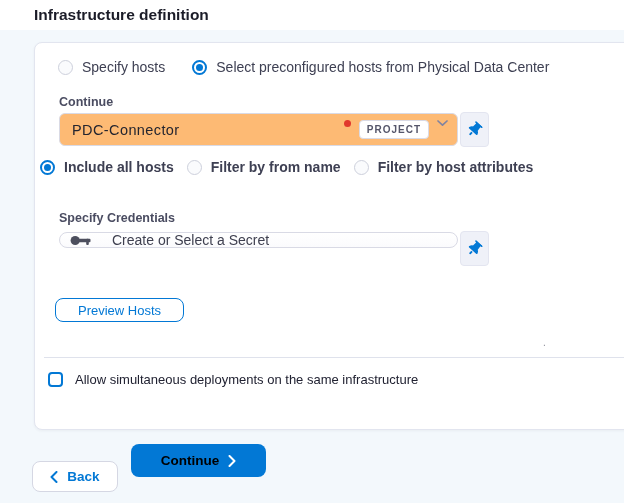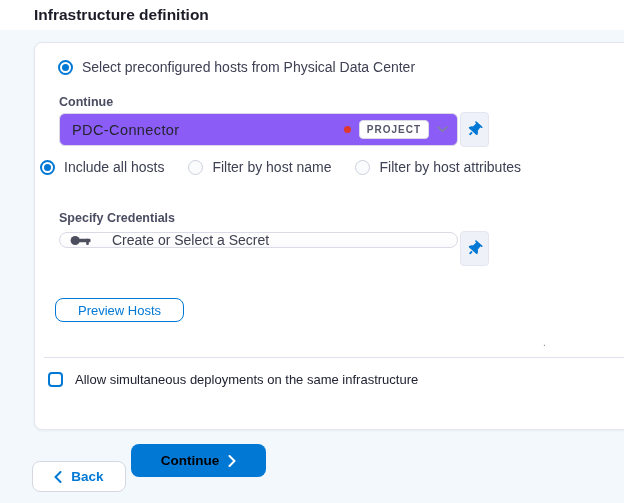--- a/index.html
+++ b/index.html
@@ -6,39 +6,39 @@
   body{font-family:"Liberation Sans",sans-serif;}
   .screen{position:relative;width:624px;height:503px;background:#ffffff;overflow:hidden;}
   .bg-lower{position:absolute;left:0;top:30px;right:0;bottom:0;background:#f3f8fc;}
   .title{position:absolute;left:34px;top:6px;margin:0;font-size:15.5px;font-weight:700;color:#1b1c28;}
 
   .card{position:absolute;left:34px;top:42px;width:614px;height:386px;background:#fff;
         border:1px solid #e2e5ef;border-radius:8px;box-shadow:0 1px 3px rgba(40,41,61,.05);}
 
   .radio-row{position:absolute;display:flex;align-items:center;}
   .row1{left:23px;top:16px;gap:27px;}
-  .row2{left:5px;top:116px;gap:24px;}
+  .row2{left:5px;top:116px;gap:13px;font-weight:bold;}
   .radio-item{display:flex;align-items:center;gap:9px;cursor:pointer;}
   .radio{width:15px;height:15px;border-radius:50%;box-sizing:border-box;flex:0 0 auto;}
   .radio.unsel{border:1px solid #cdd0dc;background:#fafbfd;}
   .radio.sel{border:2px solid #0278d5;background:#fff;position:relative;}
   .radio.sel::after{content:'';position:absolute;inset:2px;background:#0278d5;border-radius:50%;}
   .radio-label{font-size:14px;color:#3e4053;}
 
   .field-label{position:absolute;left:24px;font-size:12.5px;font-weight:600;color:#4a4c61;}
   .lbl-connector{top:52px;}
   .lbl-cred{top:168px;}
 
   .field-wrap{position:absolute;left:24px;display:flex;align-items:stretch;}
   .connector-wrap{top:70px;}
   .cred-wrap{top:189px;}
   .select-box{width:399px;height:33px;box-sizing:border-box;border:1px solid #d9dae5;border-radius:6px;
-              background:#8b5cf6;display:flex;align-items:center;padding:0 9px 0 12px;cursor:pointer;}
+              background:#fdba74;display:flex;align-items:center;padding:0 9px 0 12px;cursor:pointer;}
   .select-value{font-size:14.5px;letter-spacing:.4px;color:#24252f;flex:1;text-align:left;}
-  .right-group{display:flex;align-items:center;gap:8px;}
+  .right-group{display:flex;align-items:flex-start;gap:8px;}
   .dot{width:7px;height:7px;border-radius:50%;background:#e1382d;}
   .badge{font-size:10px;font-weight:600;letter-spacing:1px;color:#55566a;border:1px solid #d9dae5;
          border-radius:4px;padding:3px 7px;background:#fff;}
   .chev{display:block;}
   .pin-btn{margin-left:2px;width:29px;height:35px;margin-top:-1px;box-sizing:border-box;border:1px solid #e3e5f0;
            border-radius:4px;background:#eff1f8;display:flex;align-items:center;justify-content:center;
            cursor:pointer;padding:0;}
   .secret-box{width:399px;height:16px;box-sizing:border-box;border:1px solid #d9dae5;border-radius:12px;
               background:linear-gradient(#ffffff,#fbfbfd);display:flex;align-items:center;gap:20px;
               padding:0 10px;cursor:pointer;font-family:inherit;}
@@ -49,33 +49,37 @@
                font-family:inherit;cursor:pointer;display:flex;align-items:center;}
   .stray{position:absolute;left:508px;top:294px;font-size:10px;color:#8b8b97;}
   .divider{position:absolute;left:9px;top:314px;width:605px;height:1px;background:#dfe2ec;}
 
   .checkbox-row{position:absolute;left:13px;top:329px;display:flex;align-items:center;gap:12px;cursor:pointer;}
   .checkbox{width:15px;height:15px;box-sizing:border-box;border:2px solid #0278d5;border-radius:4px;background:#fff;flex:0 0 auto;}
   .checkbox-label{font-size:13px;color:#212232;}
 
   .footer-btn{position:absolute;display:flex;align-items:center;justify-content:center;gap:9px;
               border-radius:8px;font-family:inherit;font-weight:700;font-size:13.5px;cursor:pointer;}
-  .back-btn{left:32px;top:461px;width:94px;height:31px;background:#fff;border:1px solid #d5d7e3;color:#0278d5;}
+  .back-btn{left:32px;top:461px;width:86px;height:31px;background:#fff;border:1px solid #d5d7e3;color:#0278d5;}
   .continue-btn{left:131px;top:444px;width:135px;height:33px;background:#0278d5;border:none;color:#000000;}
 </style>
 </head>
 <body>
 
 <div class="screen">
   <div class="bg-lower"></div>
   <h1 class="title">Infrastructure definition</h1>
 
   <div class="card">
 
     <div class="radio-row row1">
+      <label class="radio-item">
+        <span class="radio unsel"></span>
+        <span class="radio-label">Specify hosts</span>
+      </label>
       <label class="radio-item">
         <span class="radio sel"></span>
         <span class="radio-label">Select preconfigured hosts from Physical Data Center</span>
       </label>
     </div>
 
     <div class="field-label lbl-connector">Continue</div>
     <div class="field-wrap connector-wrap">
       <div class="select-box">
         <span class="select-value">PDC-Connector</span>
@@ -94,21 +98,21 @@
       </button>
     </div>
 
     <div class="radio-row row2">
       <label class="radio-item">
         <span class="radio sel"></span>
         <span class="radio-label">Include all hosts</span>
       </label>
       <label class="radio-item">
         <span class="radio unsel"></span>
-        <span class="radio-label">Filter by host name</span>
+        <span class="radio-label">Filter by from name</span>
       </label>
       <label class="radio-item">
         <span class="radio unsel"></span>
         <span class="radio-label">Filter by host attributes</span>
       </label>
     </div>
 
     <div class="field-label lbl-cred">Specify Credentials</div>
     <div class="field-wrap cred-wrap">
       <button class="secret-box">

